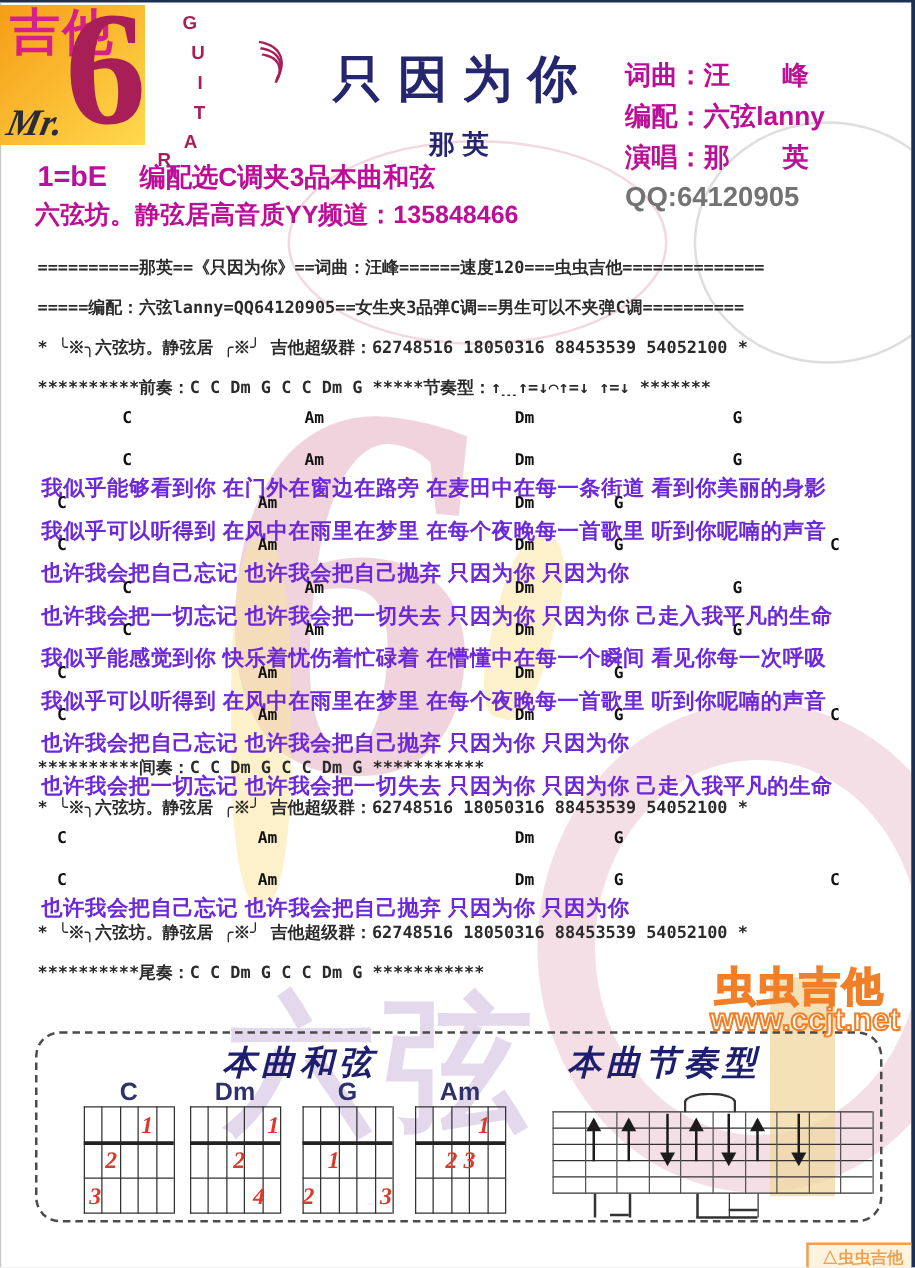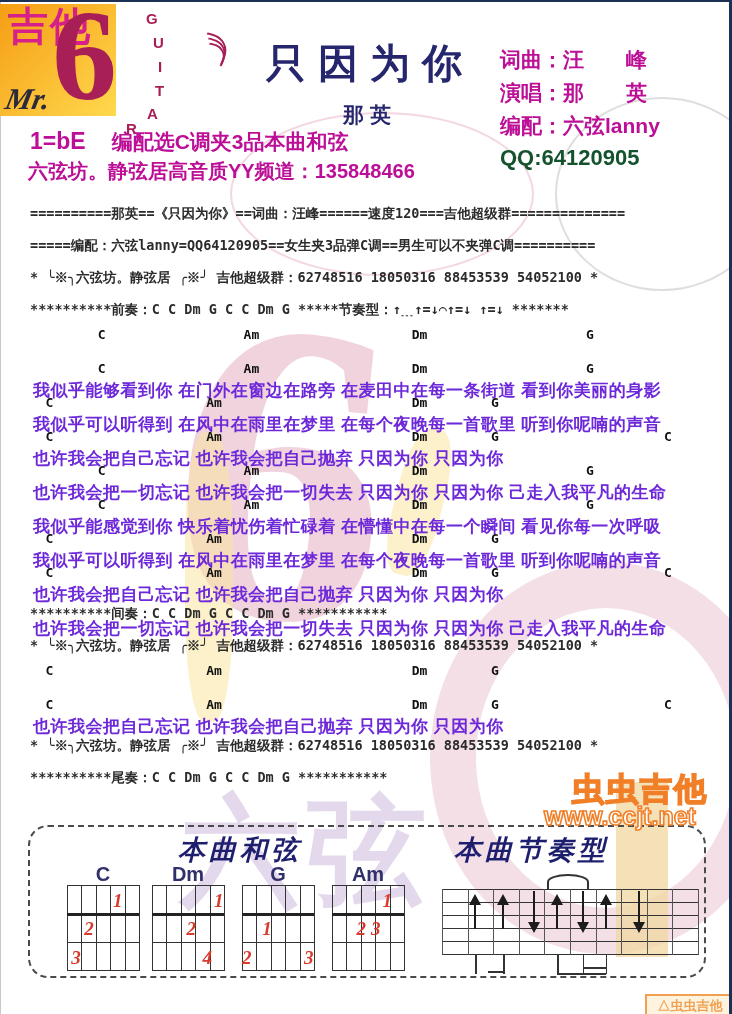--- a/index.html
+++ b/index.html
@@ -27,21 +27,21 @@
   .logo-six{position:absolute;left:52px;top:-14px;font:bold 130px "Liberation Serif",serif;color:#a81e56;line-height:1;z-index:2;}
   .logo-g{position:absolute;font:bold 15px "Liberation Sans",sans-serif;color:#a81e56;z-index:3;}
   .logo-arc{position:absolute;border:2px solid #a81e56;border-radius:50%;border-color:#a81e56 transparent transparent transparent;z-index:1;}
 
   
   .title-block{position:absolute;left:250px;top:34px;width:240px;text-align:center;z-index:2;}
   .song-title{font:bold 40px "Liberation Serif",serif;color:#26266e;letter-spacing:12px;white-space:nowrap;}
   .song-artist{margin-top:10px;font:bold 21px "Liberation Serif",serif;color:#26266e;letter-spacing:6px;}
   .credits{position:absolute;left:500px;top:44px;z-index:2;}
   .credit-line{height:33px;font:bold 21px "Liberation Sans",sans-serif;color:#bc0e96;white-space:nowrap;}
-  .credit-qq{font:bold 22px "Liberation Sans",sans-serif;color:#14532d;}
+  .credit-qq{font:bold 22px "Liberation Sans",sans-serif;color:#737373;}
   .key-line{position:absolute;left:30px;top:126px;font:bold 21px "Liberation Sans",sans-serif;color:#bc0e96;white-space:nowrap;z-index:2;}
   .key-line b{font-size:23px;margin-right:26px;}
   .key-line .capo{}
   .channel-line{position:absolute;left:28px;top:156px;font:bold 20px "Liberation Sans",sans-serif;color:#bc0e96;white-space:nowrap;z-index:2;}
 
   
   .body-rows{position:absolute;left:30px;top:196px;width:678px;z-index:2;}
   .divider{height:32px;display:flex;align-items:center;font:bold 13.5px "DejaVu Sans Mono",monospace;color:#2b2b2b;white-space:nowrap;letter-spacing:0;}
   .lyricpair{height:34px;}
   .chordline{position:relative;height:15px;}
@@ -69,21 +69,21 @@
   .up-stem{position:absolute;top:14px;width:2px;height:26px;background:#1c1c1c;transform:translateX(-1px);}
   .dn-tri{position:absolute;top:33px;width:0;height:0;border-left:6px solid transparent;border-right:6px solid transparent;border-top:11px solid #1c1c1c;transform:translateX(-6px);}
   .dn-stem{position:absolute;top:2px;width:2px;height:33px;background:#1c1c1c;transform:translateX(-1px);}
   .arc{position:absolute;top:-15px;height:14px;border:2px solid #333;border-bottom:none;border-radius:50% 50% 0 0;}
   .bl-stem{position:absolute;top:66px;width:1.5px;height:19px;background:#333;}
   .beam{position:absolute;height:2px;background:#333;}
 
   
   .ccjt{position:absolute;z-index:5;pointer-events:none;color:#fff;-webkit-text-stroke:1.6px #f07f28;text-shadow:0 0 1px #f07f28;}
   .ccjt-brand{left:572px;top:766px;font:bold 32px "Liberation Sans",sans-serif;letter-spacing:2px;}
-  .ccjt-url{left:544px;top:800px;font:bold 25px "Liberation Sans",sans-serif;}
+  .ccjt-url{left:568px;top:800px;font:bold 25px "Liberation Sans",sans-serif;}
   .corner-logo{position:absolute;left:645px;top:992px;width:86px;height:20px;border:2px solid #f0a050;background:#fdf3df;z-index:5;
                font:bold 13px "Liberation Sans",sans-serif;color:#f0a050;text-align:center;line-height:20px;}
 </style>
 </head>
 <body>
 
 <div class="page">
 
   <div class="wm wm-six">6</div>
   <div class="wm wm-ring"></div>
@@ -113,31 +113,31 @@
     <div class="logo-arc" style="left:156px;top:16px;width:46px;height:92px;transform:rotate(64deg);"></div>
     <div class="logo-arc" style="left:162px;top:22px;width:40px;height:84px;transform:rotate(64deg);"></div>
   </div>
 
   <div class="title-block">
     <div class="song-title">只因为你</div>
     <div class="song-artist">那英</div>
   </div>
   <div class="credits" id="credits">
       <div class="credit-line">词曲：汪　　峰</div>
+      <div class="credit-line">编配：六弦lanny</div>
       <div class="credit-line">演唱：那　　英</div>
-      <div class="credit-line">编配：六弦lanny</div>
       <div class="credit-line credit-qq">QQ:64120905</div>
     </div>
   <div class="key-line">
     <b>1=bE</b><span class="capo">编配选C调夹3品</span><span>本曲和弦</span>
   </div>
   <div class="channel-line">六弦坊。静弦居高音质YY频道：135848466</div>
 
   <div class="body-rows" id="body-rows">
-      <div class="divider">==========那英==《只因为你》==词曲：汪峰======速度120===吉他超级群==============</div>
+      <div class="divider">==========那英==《只因为你》==词曲：汪峰======速度120===虫虫吉他==============</div>
       <div class="divider">=====编配：六弦lanny=QQ64120905==女生夹3品弹C调==男生可以不夹弹C调==========</div>
       <div class="divider">* ╰※╮六弦坊。静弦居 ╭※╯ 吉他超级群：62748516 18050316 88453539 54052100 *</div>
       <div class="divider">**********前奏：C C Dm G C C Dm G *****节奏型：↑﹍↑=↓⌒↑=↓ ↑=↓ *******</div>
       <div class="lyricpair">
         <div class="chordline">
           <span style="left: 10%;">C</span>
           <span style="left: 31.5%;">Am</span>
           <span style="left: 56.3%;">Dm</span>
           <span style="left: 82%;">G</span>
         </div>

